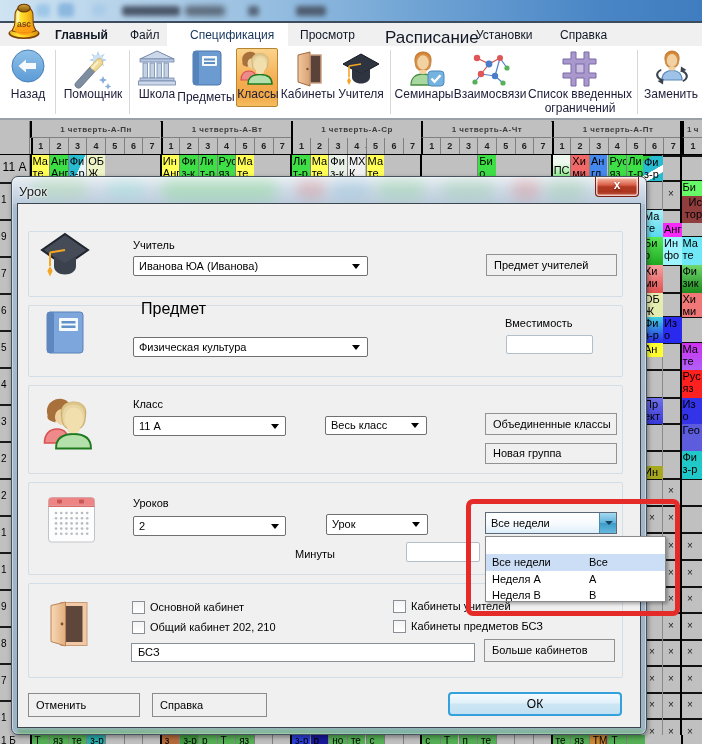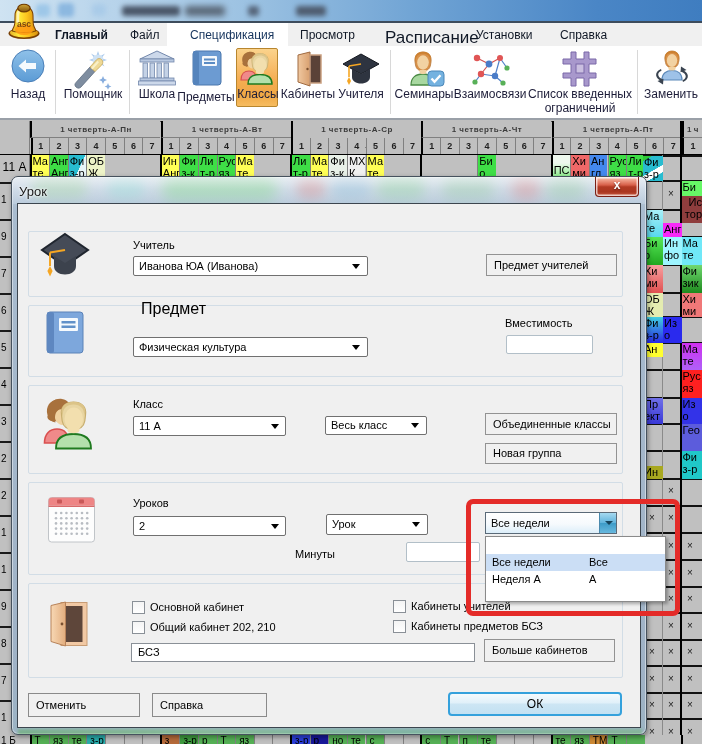--- a/index.html
+++ b/index.html
@@ -569,15 +569,19 @@
 
 <div class="abs" style="left:485px;top:536px;width:181px;height:66px;background:#fff;border:1px solid #8a8a8a;box-shadow:2px 2px 3px rgba(0,0,0,0.3);font-size:11px;color:#000;">
  <div class="abs" style="left:0;top:17px;width:179px;height:17px;background:#cbdef5;">
       <span style="position:absolute;left:6px;top:2px;">Все недели</span>
       <span style="position:absolute;left:103px;top:2px;">Все</span>
     </div>
  <div class="abs" style="left:0;top:34px;width:179px;height:17px;">
       <span style="position:absolute;left:6px;top:2px;">Неделя А</span>
       <span style="position:absolute;left:103px;top:2px;">А</span>
     </div>
+ <div class="abs" style="left:0;top:51px;width:179px;height:15px;">
+      <span style="position:absolute;left:6px;top:1px;">Неделя В</span>
+      <span style="position:absolute;left:103px;top:1px;">В</span>
+    </div>
 </div>
 
 <div class="abs" style="left:466px;top:499px;width:214px;height:117px;border:5px solid #e42b28;border-radius:7px;"></div>
 
 </body></html>

